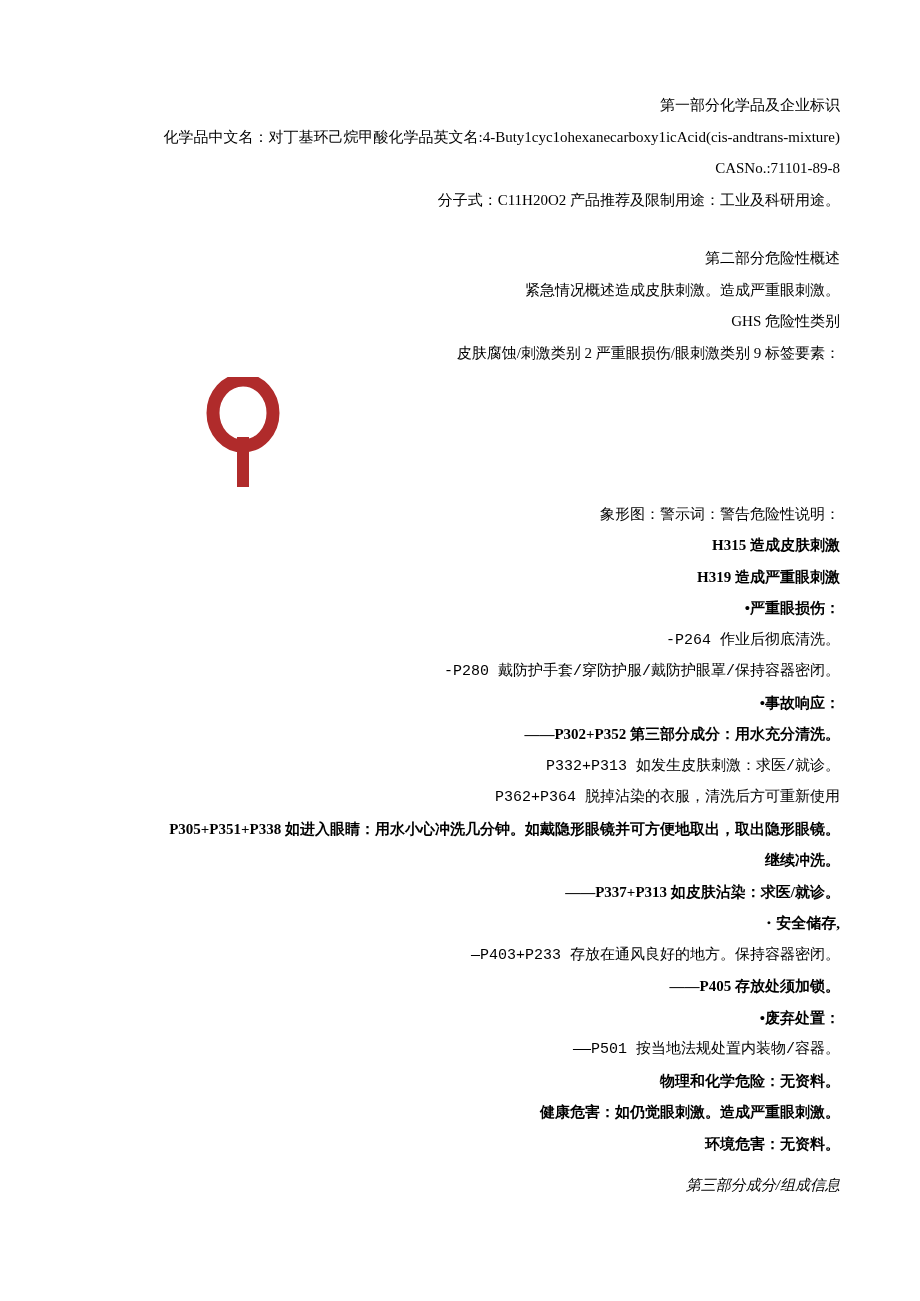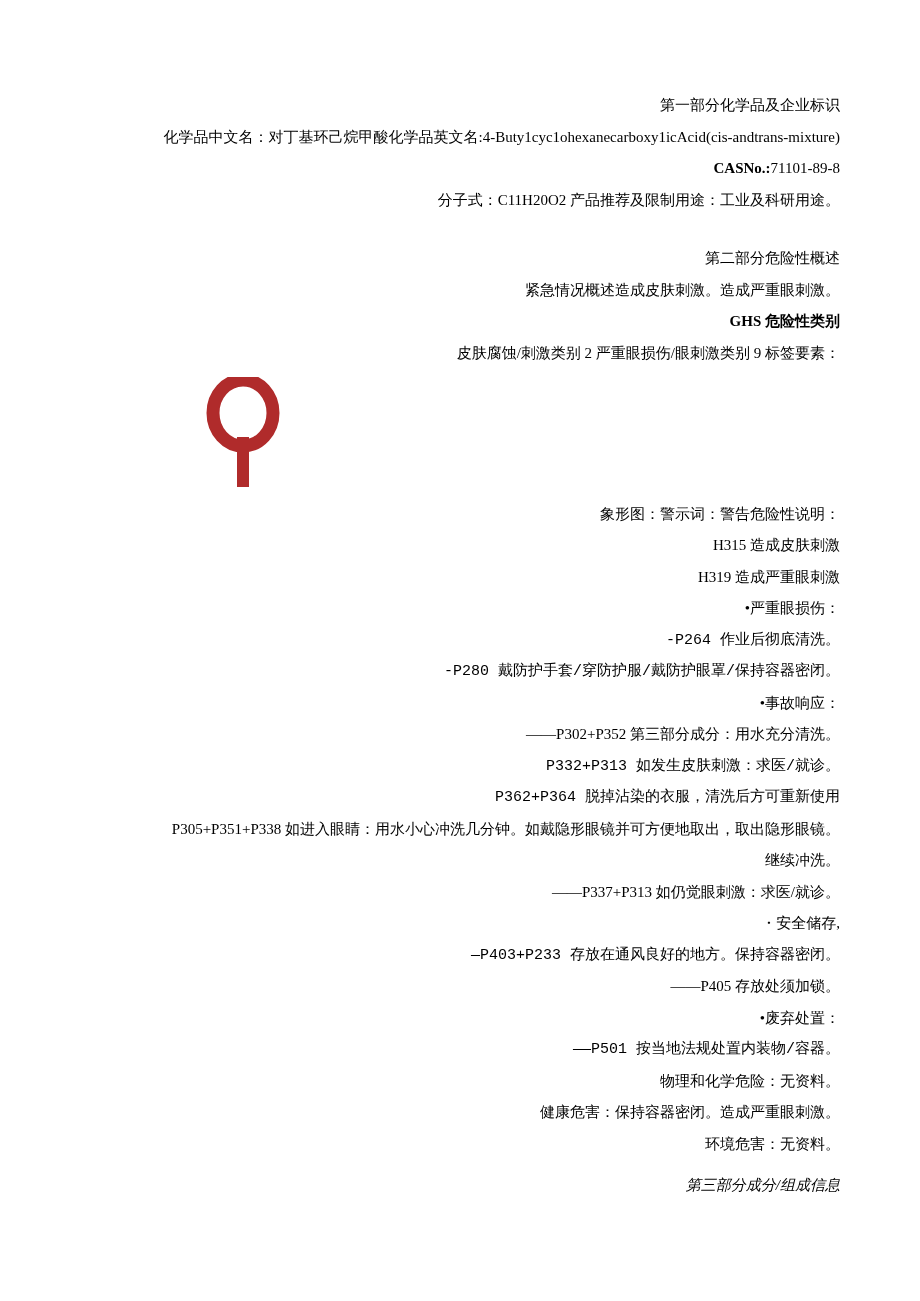--- a/index.html
+++ b/index.html
@@ -11,25 +11,25 @@
     padding: 90px 80px 60px 80px;
     line-height: 2.1;
     width: 920px;
     box-sizing: border-box;
   }
   .section-title {
     text-align: center;
     margin: 0 0 6px 0;
   }
   .para { margin: 0; text-align: right; }
-  .bold { font-weight: bold; }
+  .bold { font-weight: normal; }
   .pictogram {
     margin: 8px 0 0 120px;
   }
-  .indent-1 { padding-left: 40px; }
+  .indent-1 { padding-left: 40px; font-weight: bold; }
   .indent-2 { padding-left: 80px; font-family: Liberation Mono, monospace; }
 </style>
 </head>
 <body>
 
 <p class="para section-title">第一部分化学品及企业标识</p>
 
 <p class="para">化学品中文名：对丁基环己烷甲酸化学品英文名:4-Buty1cyc1ohexanecarboxy1icAcid(cis-andtrans-mixture)</p>
 
 <p class="para"><span class="bold">CASNo.:</span><span>71101-89-8</span></p>
@@ -58,26 +58,26 @@
 
 <p class="para indent-1">•严重眼损伤：</p>
 <p class="para indent-2">-P264 作业后彻底清洗。</p>
 <p class="para indent-2">-P280 戴防护手套/穿防护服/戴防护眼罩/保持容器密闭。</p>
 
 <p class="para indent-1">•事故响应：</p>
 <p class="para indent-1">——P302+P352 第三部分成分：用水充分清洗。</p>
 <p class="para indent-2">P332+P313 如发生皮肤刺激：求医/就诊。</p>
 <p class="para indent-2">P362+P364 脱掉沾染的衣服，清洗后方可重新使用</p>
 <p class="para indent-1" style="padding-left:80px;text-indent:0;">P305+P351+P338 如进入眼睛：用水小心冲洗几分钟。如戴隐形眼镜并可方便地取出，取出隐形眼镜。继续冲洗。</p>
-<p class="para indent-1">——P337+P313 如仍觉眼刺激：求医/就诊。</p>
+<p class="para indent-1">——P337+P313 如皮肤沾染：求医/就诊。</p>
 
 <p class="para indent-1">・安全储存,</p>
 <p class="para indent-2">—P403+P233 存放在通风良好的地方。保持容器密闭。</p>
 <p class="para indent-1">——P405 存放处须加锁。</p>
 
 <p class="para indent-1">•废弃处置：</p>
 <p class="para indent-2">——P501 按当地法规处置内装物/容器。</p>
 
 <p class="para indent-1">物理和化学危险：无资料。</p>
-<p class="para indent-1">健康危害：保持容器密闭。造成严重眼刺激。</p>
+<p class="para indent-1">健康危害：如仍觉眼刺激。造成严重眼刺激。</p>
 <p class="para indent-1">环境危害：无资料。</p>
 
 <p class="para section-title" style="margin-top:10px;font-style:italic;">第三部分成分/组成信息</p>
 
 </body></html>

